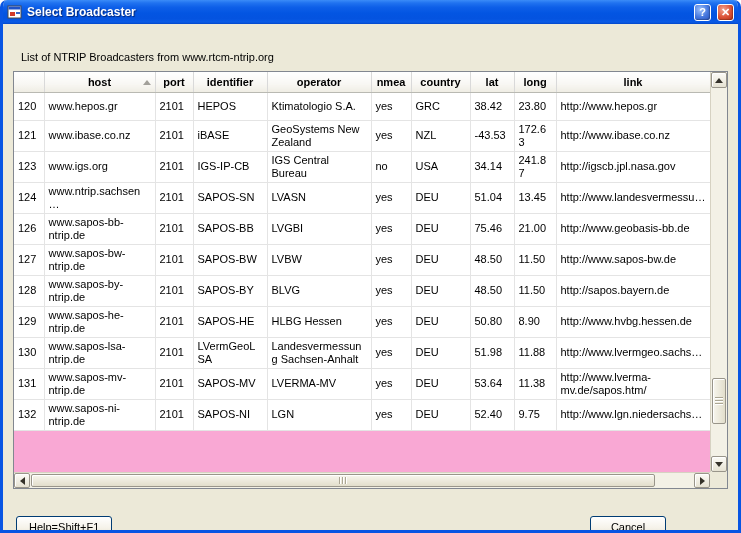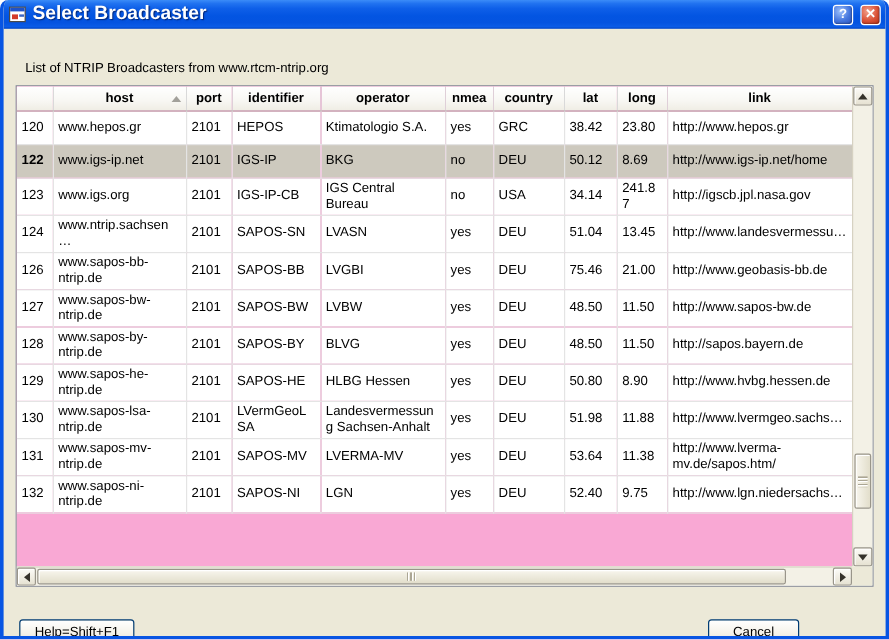--- a/index.html
+++ b/index.html
@@ -17,21 +17,21 @@
 
   
   .titlebar {
     height: 24px; flex: 0 0 24px;
     display: flex; align-items: center; gap: 4px;
     padding: 0 4px 0 4px;
     background: linear-gradient(180deg,#3B8CF8 0%,#2173F0 12%,#0E5FE8 30%,#0355E2 55%,#0453E0 78%,#0A5BE6 92%,#0247C9 100%);
   }
   .app-icon { width: 16px; height: 16px; flex: 0 0 16px; display: inline-flex; }
   .title {
-    flex: 1; color: #fff; font-weight: bold; font-size: 16px;
+    flex: 1; color: #fff; font-weight: bold; font-size: 12px;
     text-shadow: 1px 1px 1px rgba(0,20,80,.75);
     white-space: nowrap; overflow: hidden;
   }
   .tb-btn {
     width: 17px; height: 17px; flex: 0 0 17px;
     border: 1px solid #FFFFFF; border-radius: 3px;
     display: inline-flex; align-items: center; justify-content: center;
     color: #fff; font-size: 11px; font-weight: bold; cursor: default;
     box-shadow: inset -1px -1px 1px rgba(0,0,0,.25);
   }
@@ -185,31 +185,31 @@
                 <td>www.hepos.gr</td>
                 <td>2101</td>
                 <td>HEPOS</td>
                 <td>Ktimatologio S.A.</td>
                 <td>yes</td>
                 <td>GRC</td>
                 <td>38.42</td>
                 <td>23.80</td>
                 <td>http://www.hepos.gr</td>
               </tr>
-              <tr class="selected">
-                <td>122</td>
-                <td>www.igs-ip.net</td>
-                <td>2101</td>
-                <td>IGS-IP</td>
-                <td>BKG</td>
-                <td>no</td>
-                <td>DEU</td>
-                <td>50.12</td>
-                <td>8.69</td>
-                <td>http://www.igs-ip.net/home</td>
+              <tr>
+                <td>121</td>
+                <td>www.ibase.co.nz</td>
+                <td>2101</td>
+                <td>iBASE</td>
+                <td>GeoSystems New Zealand</td>
+                <td>yes</td>
+                <td>NZL</td>
+                <td>-43.53</td>
+                <td>172.63</td>
+                <td>http://www.ibase.co.nz</td>
               </tr>
               <tr>
                 <td>123</td>
                 <td>www.igs.org</td>
                 <td>2101</td>
                 <td>IGS-IP-CB</td>
                 <td>IGS Central Bureau</td>
                 <td>no</td>
                 <td>USA</td>
                 <td>34.14</td>

